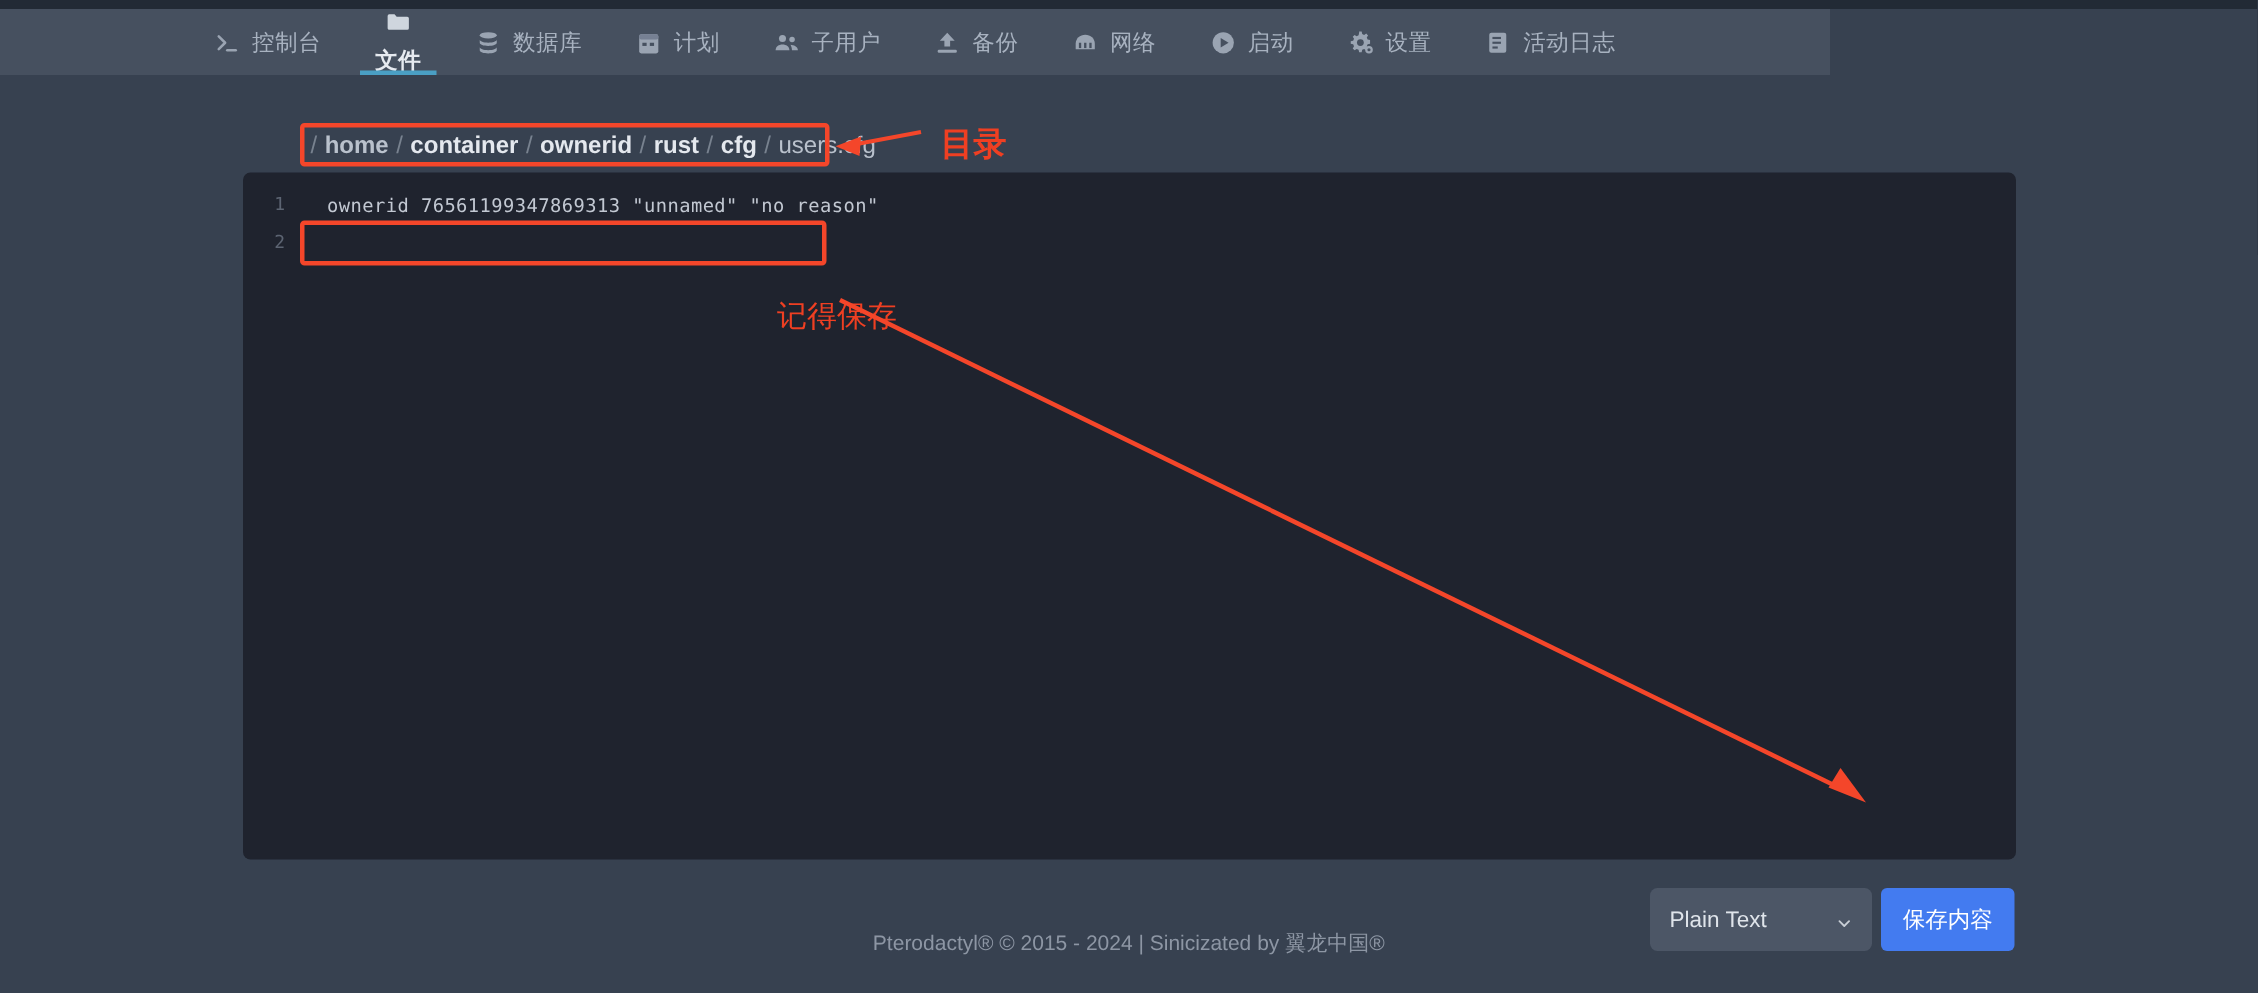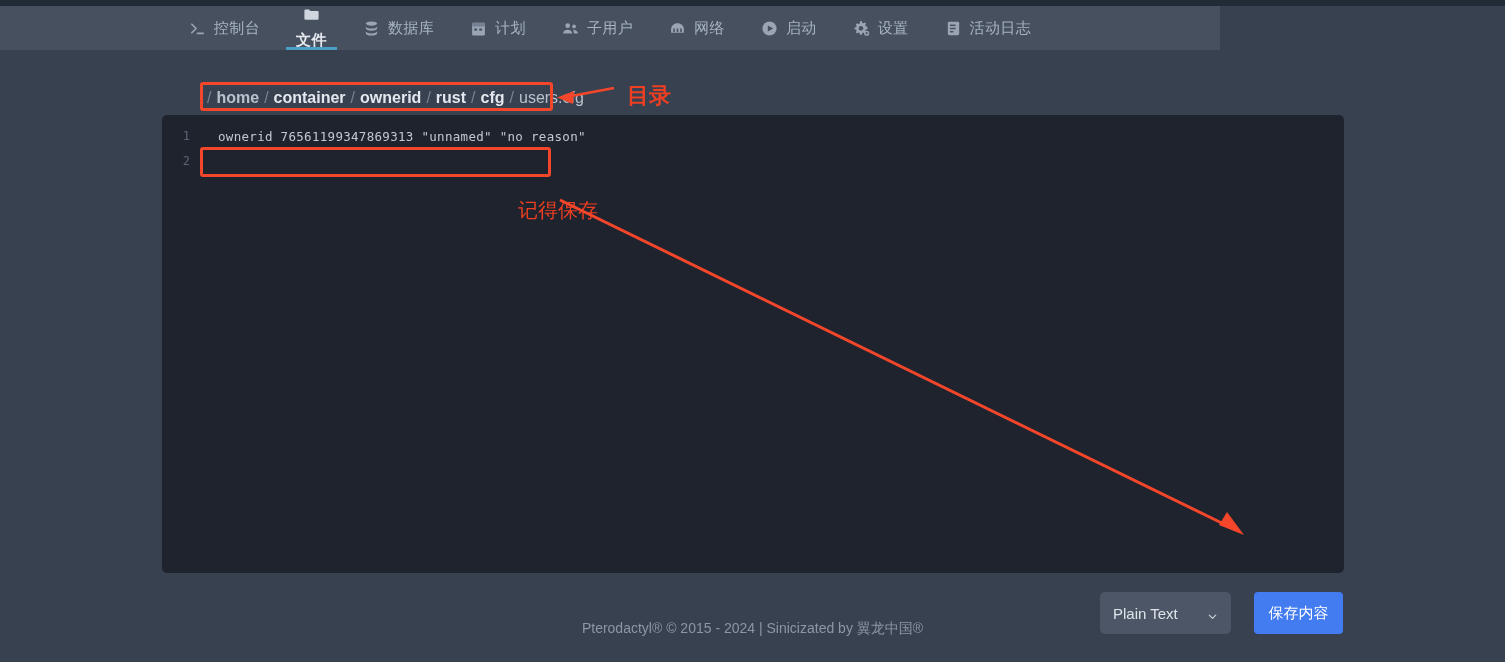--- a/index.html
+++ b/index.html
@@ -80,21 +80,21 @@
     font-family: "DejaVu Sans Mono", monospace; white-space: pre;
     padding-left: 18px; letter-spacing: .3px;
   }
   .code-body { padding-top: 9px; }
 
   
   .controls {
     position: absolute; left: 0; top: 542px; width: 1505px; height: 44px;
   }
   .select-box {
-    position: absolute; left: 1100px; top: 0; width: 131px; height: 42px;
+    position: absolute; left: 1100px; top: 0; width: 148px; height: 42px;
     background: #4c5666; border-radius: 5px;
     display: flex; align-items: center; justify-content: space-between;
     padding: 0 13px; color: #dfe4ea; font-size: 15px; cursor: pointer;
   }
   .chev { width: 11px; height: 11px; flex: 0 0 11px; opacity: .85; }
   .save-btn {
     position: absolute; left: 1254px; top: 0; width: 89px; height: 42px;
     background: #437bf0; border-radius: 4px; border: none;
     color: #ffffff; font-size: 15px; cursor: pointer;
     display: flex; align-items: center; justify-content: center;
@@ -167,20 +167,29 @@
         <svg width="17" height="17" viewBox="0 0 24 24" fill="#9aa4b2">
             <circle cx="8" cy="8" r="3.3"></circle>
             <circle cx="17" cy="9" r="2.6"></circle>
             <path d="M1.5 19c0-3.4 3-5.4 6.5-5.4s6.5 2 6.5 5.4H1.5z"></path>
             <path d="M15.5 13.9c3 .2 7 1.6 7 5.1h-5.6c0-2-.6-3.7-1.4-5.1z"></path>
           </svg>
       </span>
       <span>子用户</span>
     </div>
 
+    <div class="nav-item">
+      <span class="nav-ico">
+        <svg width="17" height="17" viewBox="0 0 24 24" fill="#9aa4b2">
+            <path d="M12 2.5 19 10h-4.3v5.5H9.3V10H5l7-7.5z"></path>
+            <rect x="3" y="18.5" width="18" height="3" rx="1.2"></rect>
+          </svg>
+      </span>
+      <span>备份</span>
+    </div>
 
     <div class="nav-item">
       <span class="nav-ico">
         <svg width="17" height="17" viewBox="0 0 24 24" fill="#9aa4b2">
             <path d="M3 13c0-5 4-8.5 9-8.5S21 8 21 13v5H3v-5z"></path>
             <rect x="6" y="12" width="2.2" height="5" fill="#46505f"></rect>
             <rect x="10.9" y="12" width="2.2" height="5" fill="#46505f"></rect>
             <rect x="15.8" y="12" width="2.2" height="5" fill="#46505f"></rect>
           </svg>
       </span>

